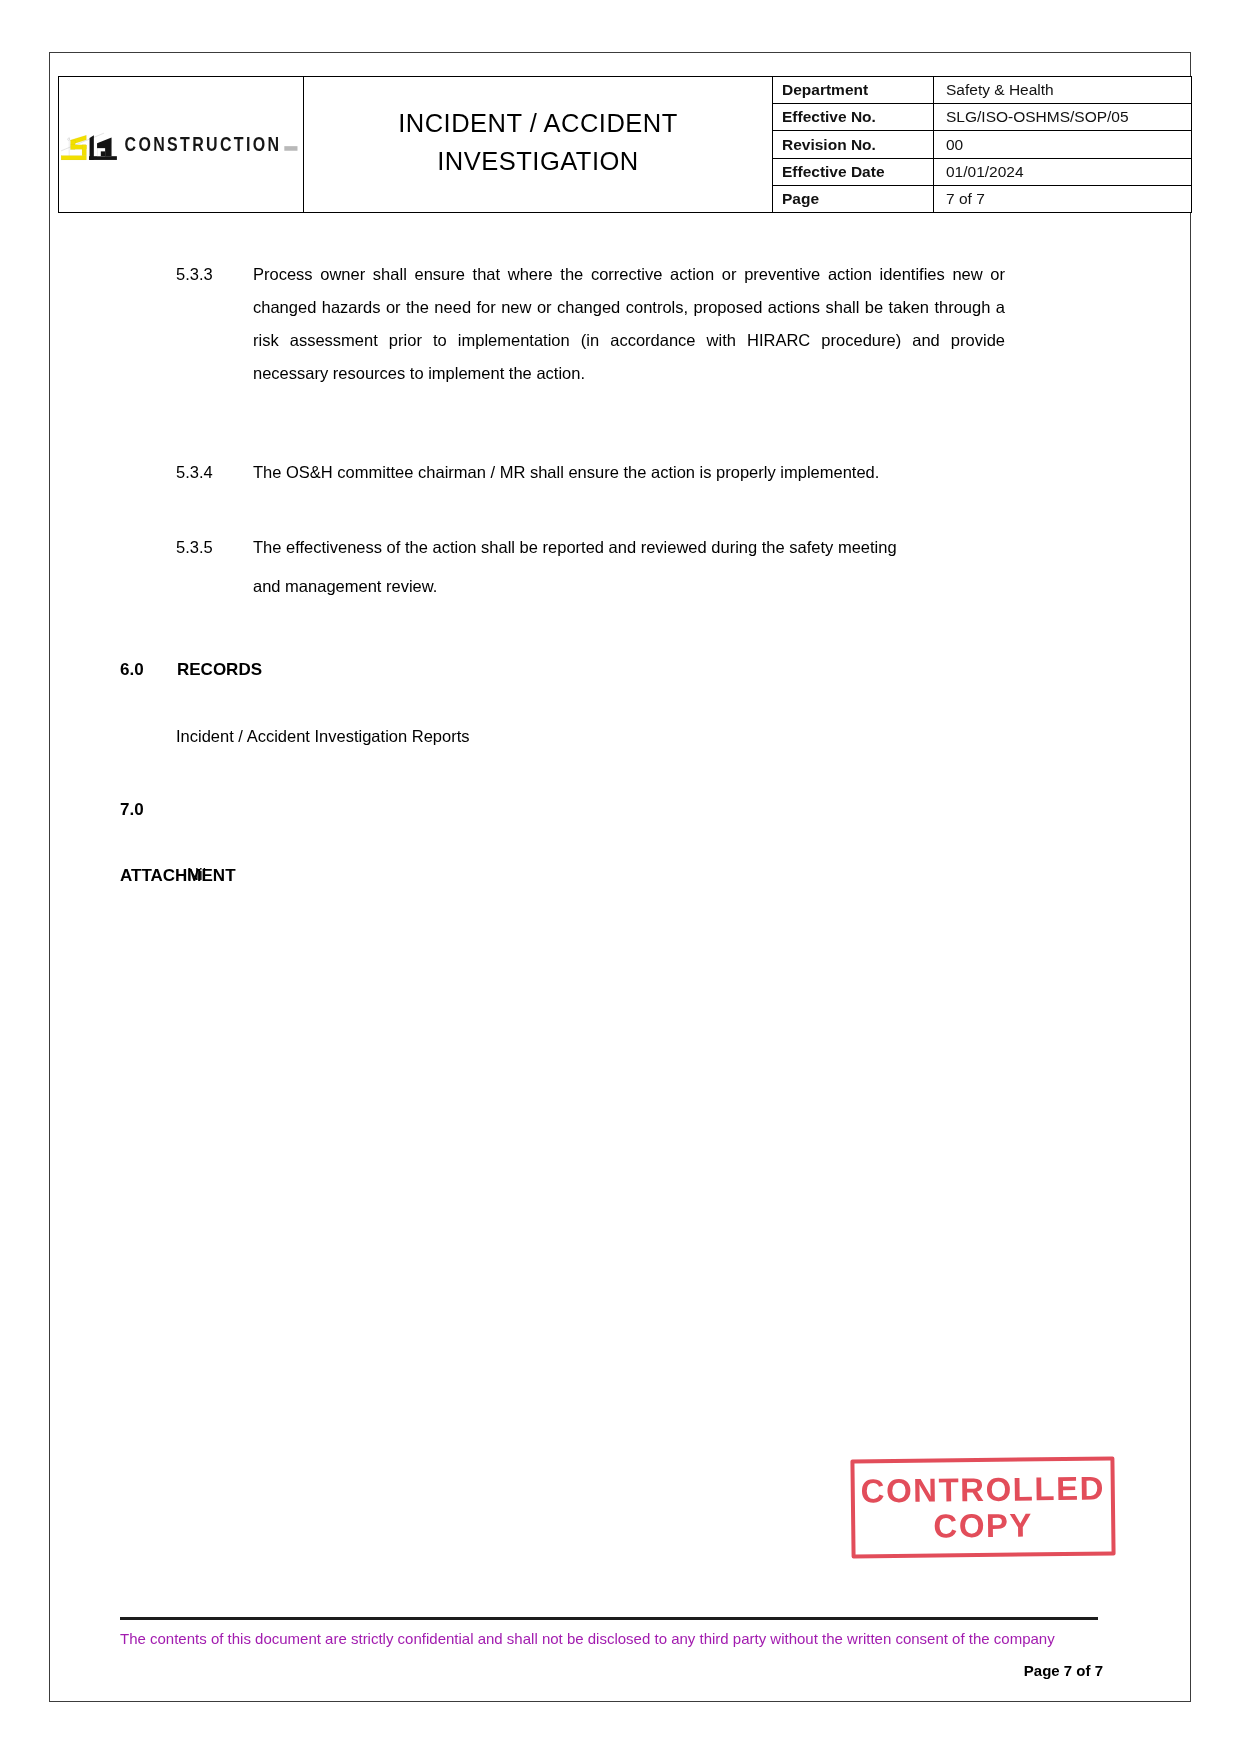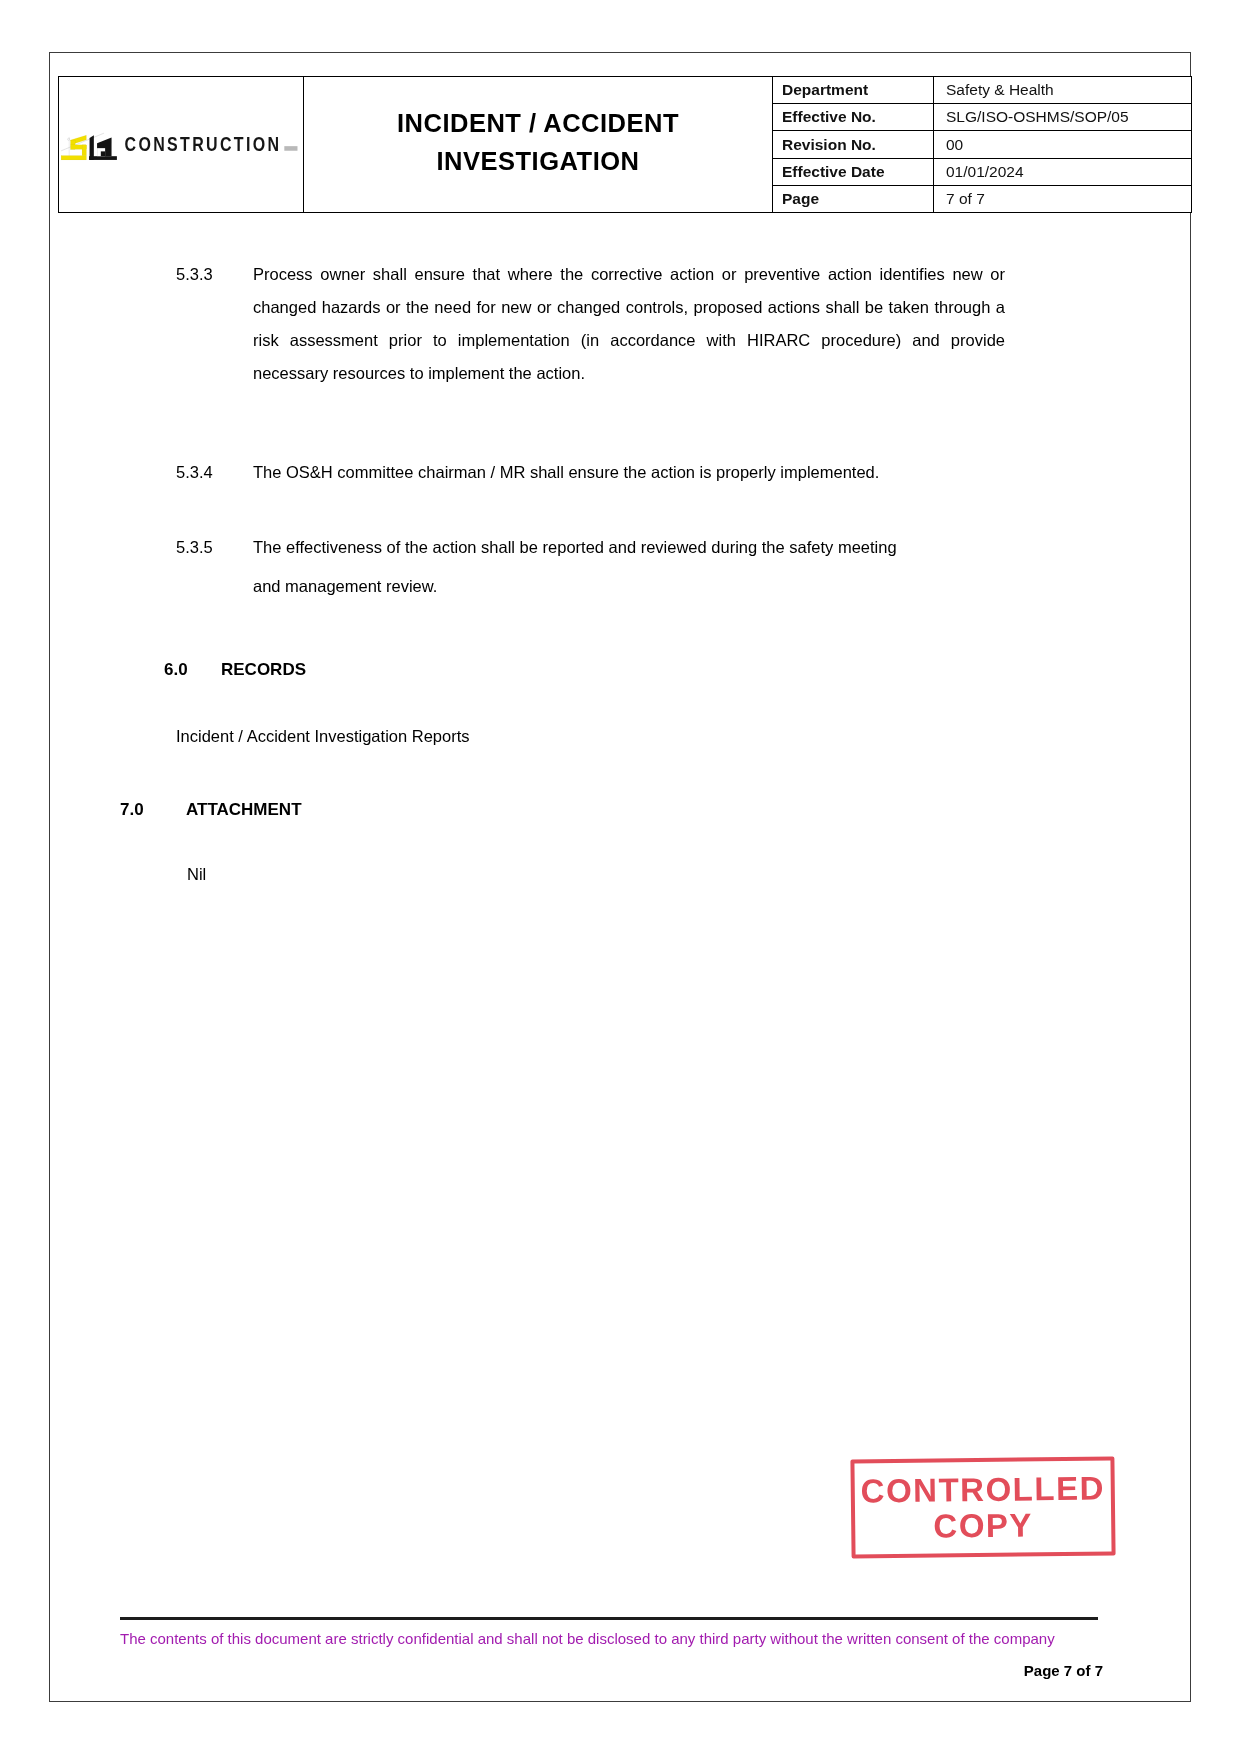--- a/index.html
+++ b/index.html
@@ -28,21 +28,21 @@
   .logo-sub{
     font-weight:700;font-size:17px;letter-spacing:2.5px;color:#161616;
     transform:scaleX(0.94) scaleY(1.15);margin-top:-2px;white-space:nowrap;
   }
   .logo-sub-mark{
     display:inline-block;width:14px;height:4px;background:#b9b9b9;margin-left:3px;
   }
   .title-cell{
     width:469px;box-sizing:border-box;border-right:1.7px solid #000;
     display:flex;flex-direction:column;align-items:center;justify-content:center;
-    text-align:center;font-weight:700;font-size:25.5px;line-height:38px;color:#000;
+    text-align:center;font-weight:400;font-size:25.5px;line-height:38px;color:#000;
     letter-spacing:0.5px;padding-bottom:6px;
   }
   .info-table{
     flex:1;display:flex;flex-direction:column;
   }
   .info-row{
     flex:1;display:flex;box-sizing:border-box;border-bottom:1.2px solid #000;
     font-size:15.5px;align-items:center;
   }
   .info-row:last-child{border-bottom:none;}
@@ -62,22 +62,22 @@
   .sec-text{flex:1;text-align:justify;}
   .sec-text2{margin-top:6px;}
   .s533{top:258px;}
   .s534{top:456px;}
   .s535{top:531px;}
   .heading-row{
     position:absolute;left:120px;display:flex;
     font-size:17px;font-weight:700;color:#000;
   }
   .head-num{width:57px;flex:0 0 57px;}
-  .h-records{top:660px;margin-left:44px;}
-  .h-attach{top:800px;}
+  .h-records{top:660px;}
+  .h-attach{top:800px;flex-direction:column;}
   .h-attach .head-num{width:66px;flex:0 0 66px;}
   .plain-line{
     position:absolute;font-size:16.5px;color:#000;
   }
   .records-item{left:176px;top:727px;}
   .nil-item{left:187px;top:865px;}
   
   .stamp{
     position:absolute;left:851px;top:1458px;width:264px;height:99px;
     border:4.5px solid #e0404e;box-sizing:border-box;border-radius:2px;

